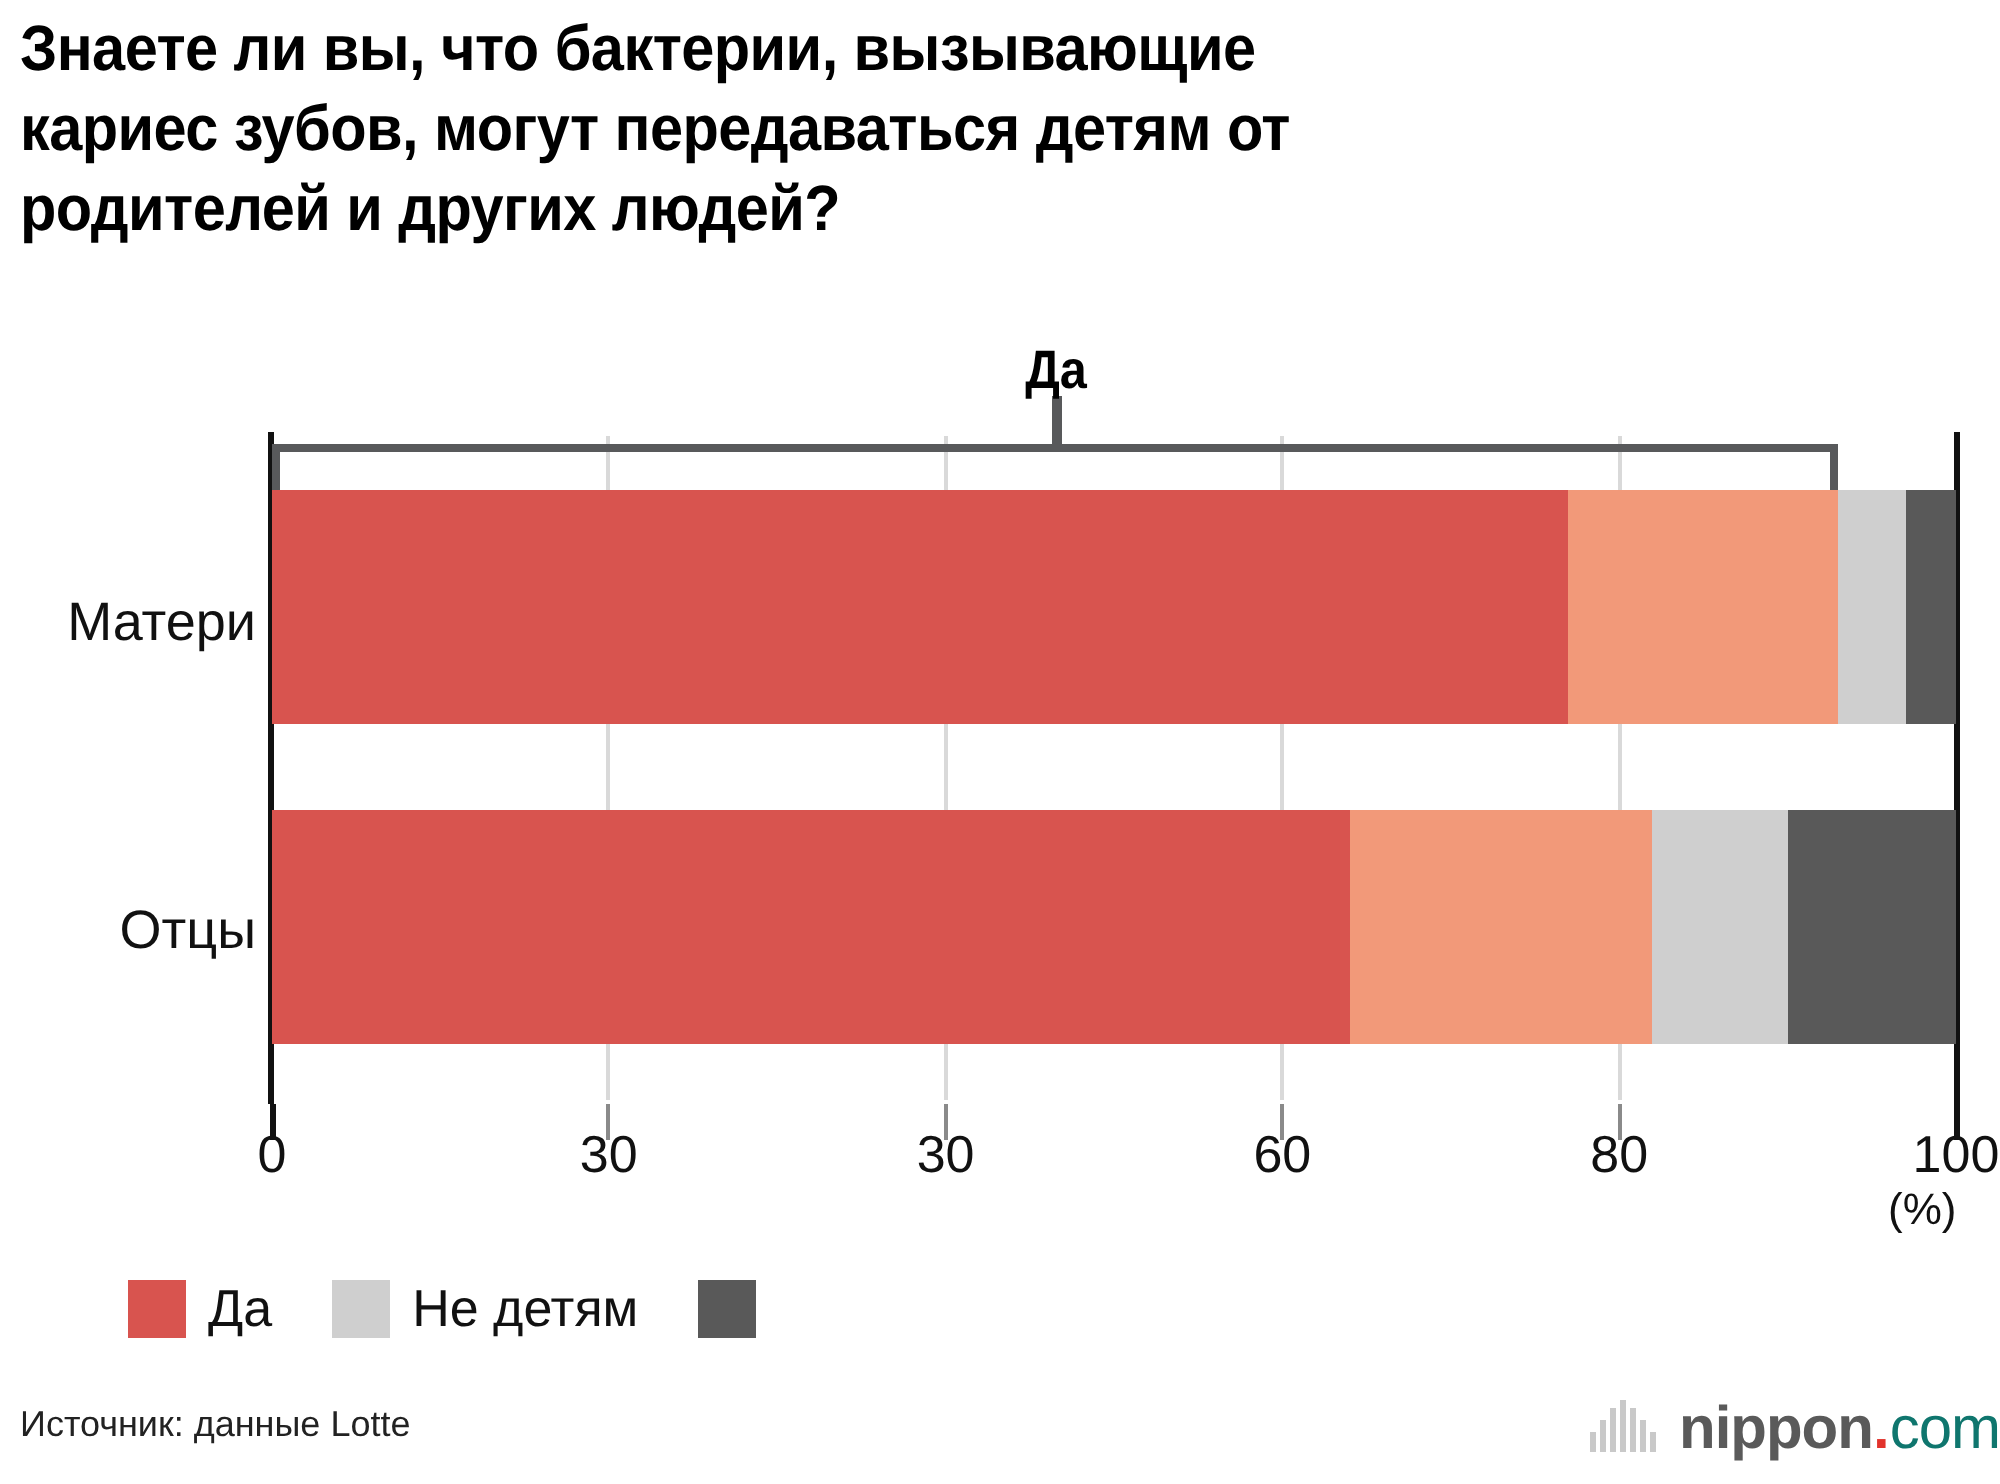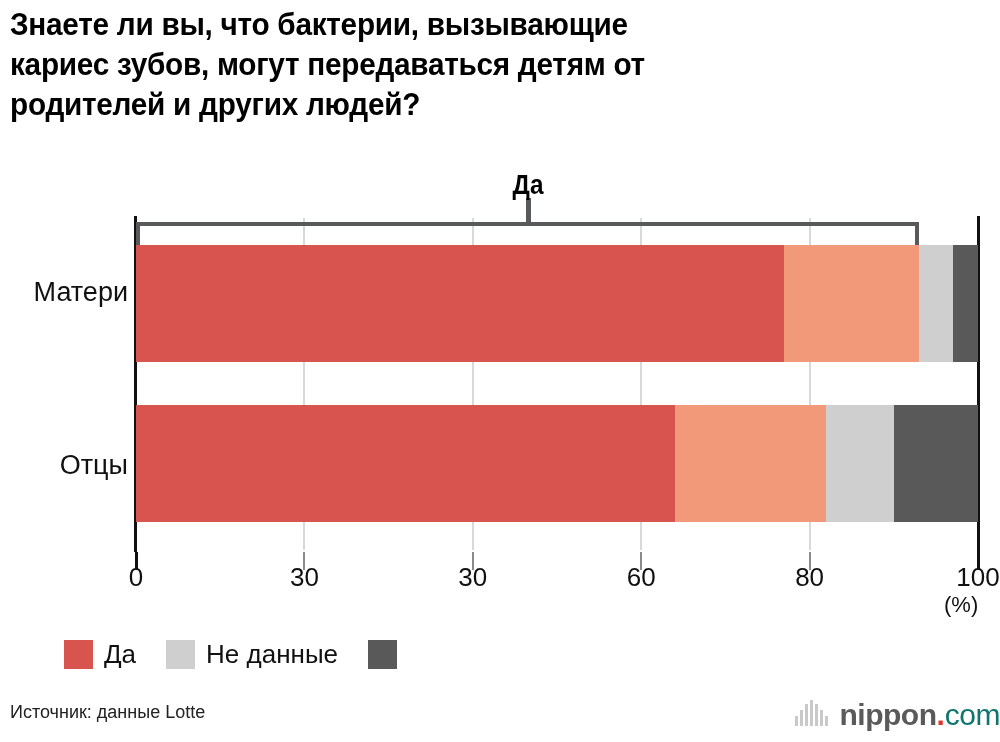--- a/index.html
+++ b/index.html
@@ -223,21 +223,21 @@
       <div class="gridline" style="left: 808.6px;"></div>
     </div>
 
   <div class="axis-y"></div>
   <div class="axis-right"></div>
 
   <div class="bracket" id="annotation-bracket" style="left: 136px; top: 222px; width: 783.06px; height: 24px;"></div>
   <div class="bracket-stem" id="annotation-stem" style="left: 525.53px; top: 198px; height: 26px;"></div>
   <div class="bracket-label" id="annotation-label" style="left: 467.53px; top: 170px; width: 120px;">Да</div>
 
-  <div class="cat-label" id="cat-label-0" style="top: 277px; text-align: center;">Матери</div>
+  <div class="cat-label" id="cat-label-0" style="top: 296px; text-align: center;">Матери</div>
   <div class="cat-label" id="cat-label-1" style="top: 450px;">Отцы</div>
 
   <div id="bars">
       <div class="bar-row" style="left: 136px; top: 245px; width: 842px;">
         <div class="seg" title="Матери – Да: 77%" style="width: 648.34px; background: rgb(216, 84, 79);"></div>
         <div class="seg" title="Матери – В некоторой степени: 16%" style="width: 134.72px; background: rgb(242, 153, 121);"></div>
         <div class="seg" title="Матери – Не очень: 4%" style="width: 33.68px; background: rgb(207, 207, 207);"></div>
         <div class="seg" title="Матери – Совсем нет: 3%" style="width: 25.26px; background: rgb(89, 89, 89);"></div>
       </div>
       <div class="bar-row" style="left: 136px; top: 405px; width: 842px;">
@@ -266,21 +266,21 @@
   <div id="unit-label">(%)</div>
 </div>
 
 <div id="legend">
   <div class="legend-item">
     <span class="legend-swatch" style="background: rgb(216, 84, 79);"></span>
     <span class="legend-text">Да</span>
   </div>
   <div class="legend-item">
     <span class="legend-swatch" style="background: rgb(207, 207, 207);"></span>
-    <span class="legend-text">Не данные</span>
+    <span class="legend-text">Не детям</span>
   </div>
   <div class="legend-item">
     <span class="legend-swatch" style="background: rgb(89, 89, 89);"></span>
   </div>
 </div>
 
 <div id="source">Источник: данные Lotte</div>
 
 <div id="logo">
   <span id="logo-bars">

